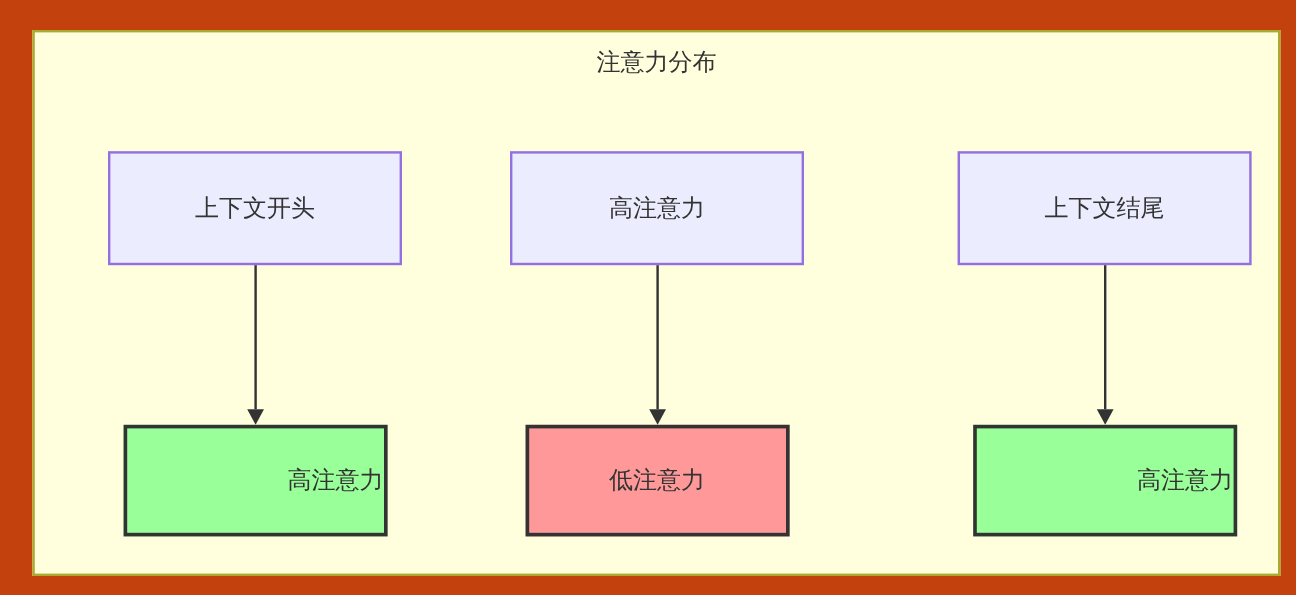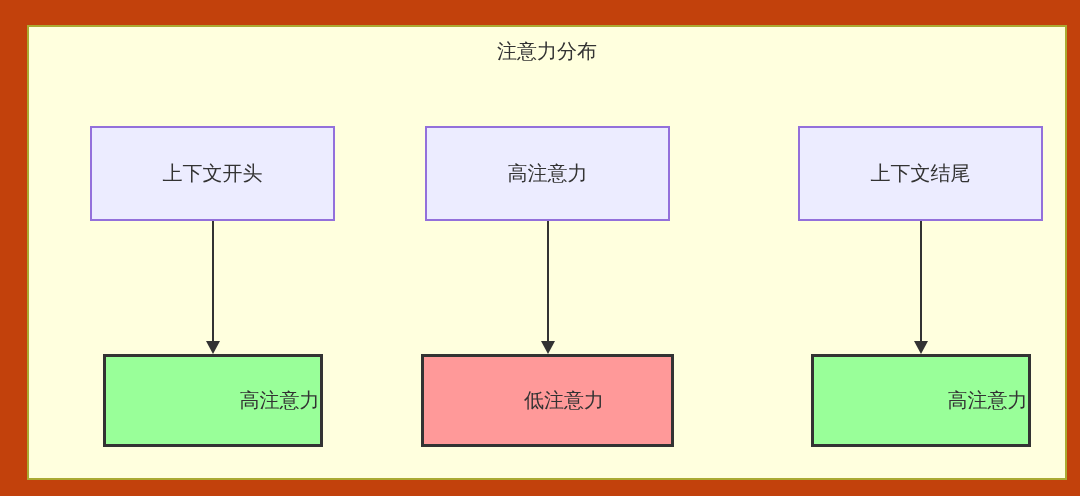--- a/index.html
+++ b/index.html
@@ -75,21 +75,21 @@
     border-left: 7px solid transparent;
     border-right: 7px solid transparent;
     border-top: 13px solid var(--arrow, #333333);
   }
   .node.target {
     width: 214px;
     height: 87px;
     border: 3px solid var(--target-border, #333333);
   }
   .node.target.high { background: var(--high-bg, #99FF99); justify-content: flex-end; }
-  .node.target.low  { background: var(--low-bg, #FF9999); padding-left: 33px; }
+  .node.target.low  { background: var(--low-bg, #FF9999); }
 </style>
 </head>
 <body>
 
 <div class="page">
   <div class="diagram-container">
 
     <div class="diagram-title">注意力分布</div>
 
     <div class="column col-1">

